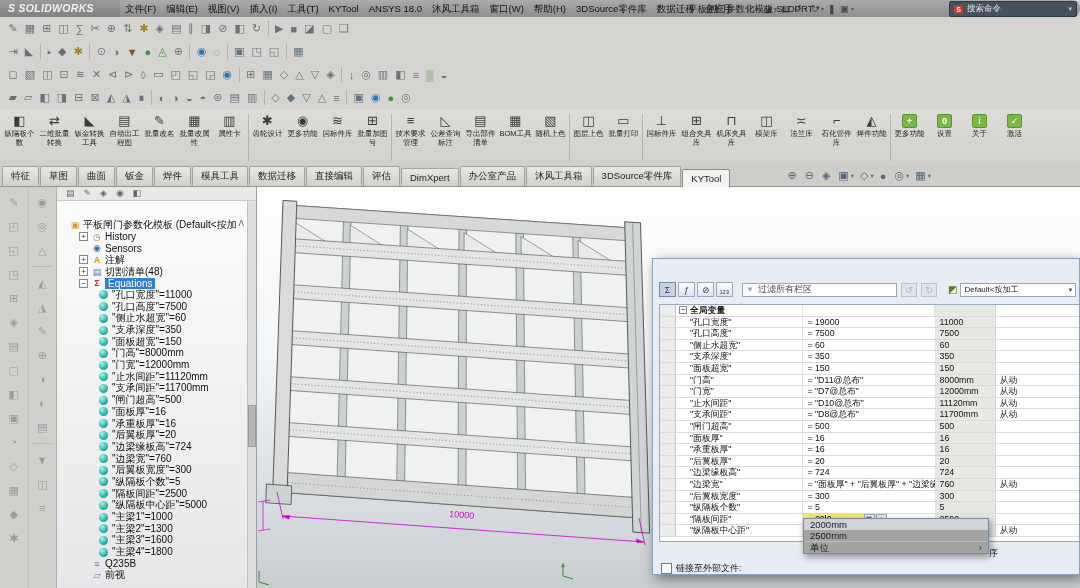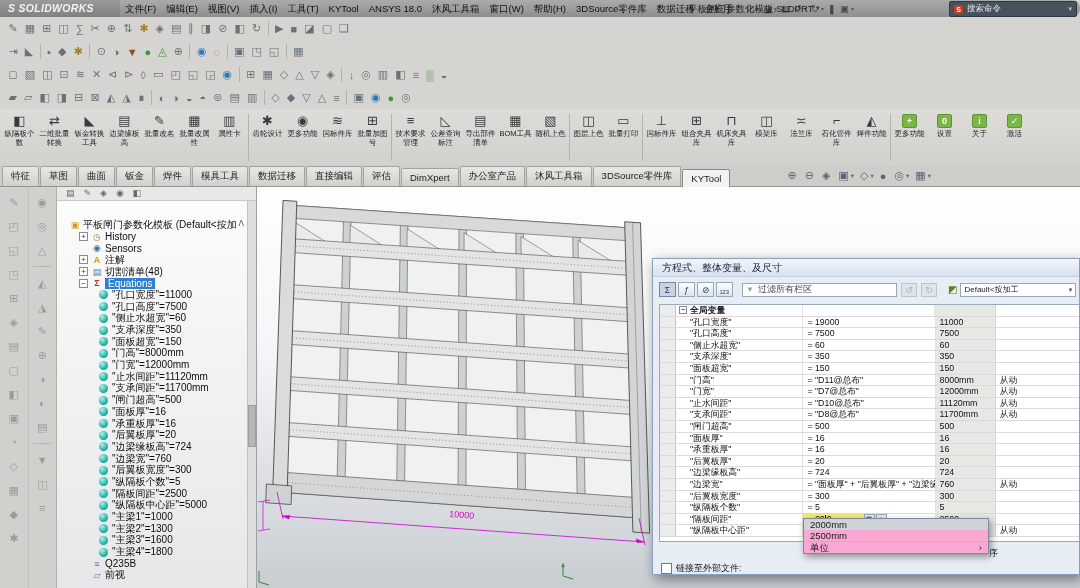--- a/index.html
+++ b/index.html
@@ -87,21 +87,21 @@
   .ef-btns{position:absolute;right:48px;top:0;display:flex;gap:1px;}
   .ef-btn{width:11px;height:9px;border:1px solid #9aa;background:#e6e8ea;font-size:6.5px;line-height:8px;text-align:center;color:#334;box-sizing:border-box;}
   .foot1{position:absolute;left:8px;top:288px;display:flex;align-items:center;font-size:9px;color:#1a1a1a;}
   .foot2{position:absolute;left:8px;top:303px;display:flex;align-items:center;font-size:9px;color:#1a1a1a;}
   .cb{width:9px;height:9px;border:1px solid #777;background:#fff;margin-right:4px;flex:none;}
   .traffic{width:9px;height:15px;background:#333;border-radius:2px;margin:0 10px 0 66px;display:flex;flex-direction:column;align-items:center;justify-content:space-evenly;flex:none;}
   .traffic i{width:4px;height:3px;border-radius:50%;display:block;}
   .t-red{background:#e03020;} .t-yel{background:#caa020;} .t-grn{background:#30b030;}
   .order-suffix{position:absolute;left:336px;top:288px;font-size:9px;color:#1a1a1a;}
   
-  #autocomplete{position:absolute;left:803px;top:332px;width:184px;background:#f9a8d4;border:1px solid #7d8c9c;box-shadow:2px 3px 7px rgba(0,0,0,.4);z-index:30;font-size:9.5px;color:#1a1a1a;}
+  #autocomplete{position:absolute;left:803px;top:332px;width:184px;background:#a3a3a3;border:1px solid #7d8c9c;box-shadow:2px 3px 7px rgba(0,0,0,.4);z-index:30;font-size:9.5px;color:#1a1a1a;}
   .ac-item{height:11px;line-height:11px;padding:0 6px;white-space:nowrap;overflow:hidden;}
   .ac-item.hl{background:#cfd3d8;}
   .ac-item.last{border-top:1px solid #b2bac2;display:flex;justify-content:space-between;}
 </style>
 </head>
 <body>
 
 <div id="root">
 
   <div id="menu-bar">
@@ -261,21 +261,21 @@
       <div class="rb-btn">
         <div class="rb-ico">⇄</div>
         <div class="rb-label">二维批量转换</div>
       </div>
       <div class="rb-btn">
         <div class="rb-ico">◣</div>
         <div class="rb-label">钣金转换工具</div>
       </div>
       <div class="rb-btn">
         <div class="rb-ico">▤</div>
-        <div class="rb-label">边梁缘板高</div>
+        <div class="rb-label">自动出工程图</div>
       </div>
       <div class="rb-btn">
         <div class="rb-ico">✎</div>
         <div class="rb-label">批量改名</div>
       </div>
       <div class="rb-btn">
         <div class="rb-ico">▦</div>
         <div class="rb-label">批量改属性</div>
       </div>
       <div class="rb-btn">
@@ -638,21 +638,20 @@
           <line x1="6" y1="315" x2="6" y2="344" stroke="#cc00cc" stroke-width="0.7"></line>
           <line x1="306" y1="390" x2="306" y2="379" stroke="#2e8b2e" stroke-width="1"></line>
           <line x1="306" y1="390" x2="316" y2="393" stroke="#2e8b2e" stroke-width="1"></line>
           <polygon points="306.0,377.0 304.5,381.0 307.5,381.0" fill="#2e8b2e" stroke="#2e8b2e" stroke-width="0.3"></polygon>
           <line x1="2" y1="396" x2="2" y2="385" stroke="#2e8b2e" stroke-width="1"></line>
           <line x1="2" y1="396" x2="12" y2="399" stroke="#2e8b2e" stroke-width="1"></line>
         </svg>
     </div>
 
     <div id="dialog">
-      <div class="dlg-title">方程式、整体变量、及尺寸</div>
       <div class="dlg-toolbar">
         <div class="sig-btn pressed">Σ</div>
         <div class="sig-btn">ƒ</div>
         <div class="sig-btn">⊘</div>
         <div class="sig-btn">₁₂₃</div>
         <div class="filter-box">
           <span class="funnel">▼</span>
           <span>过滤所有栏区</span>
         </div>
         <div class="undo-btn">↺</div>

